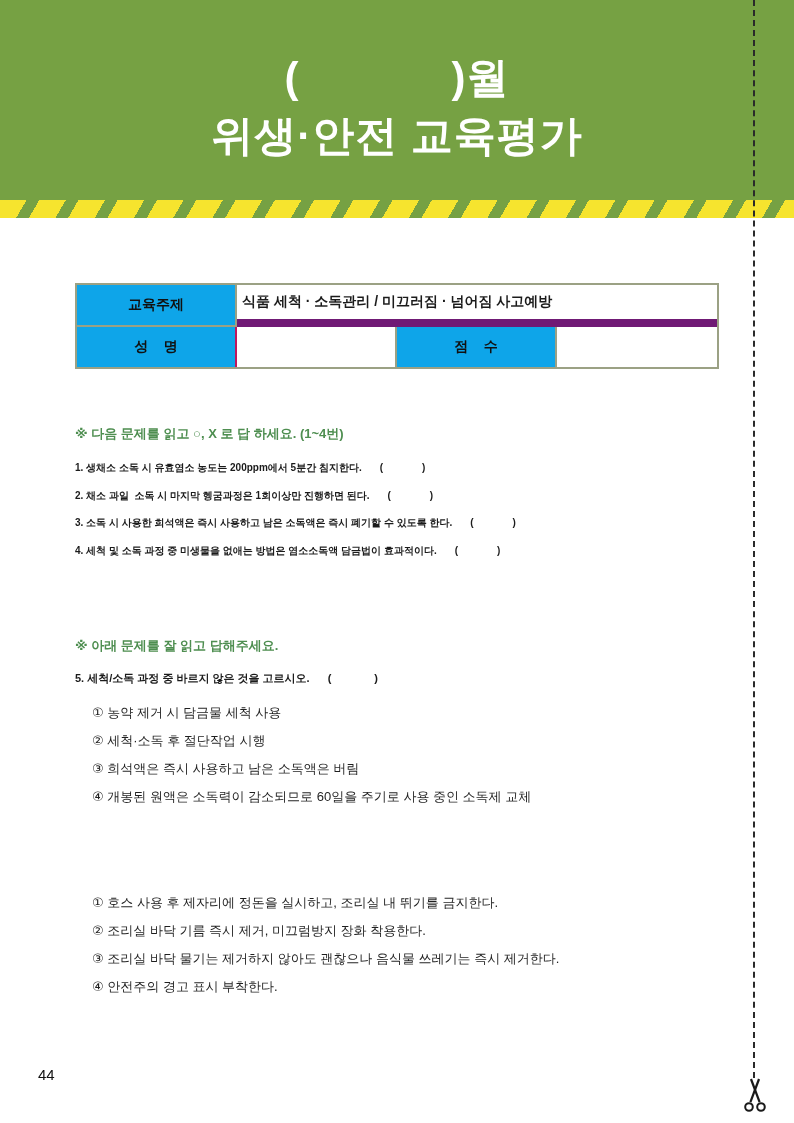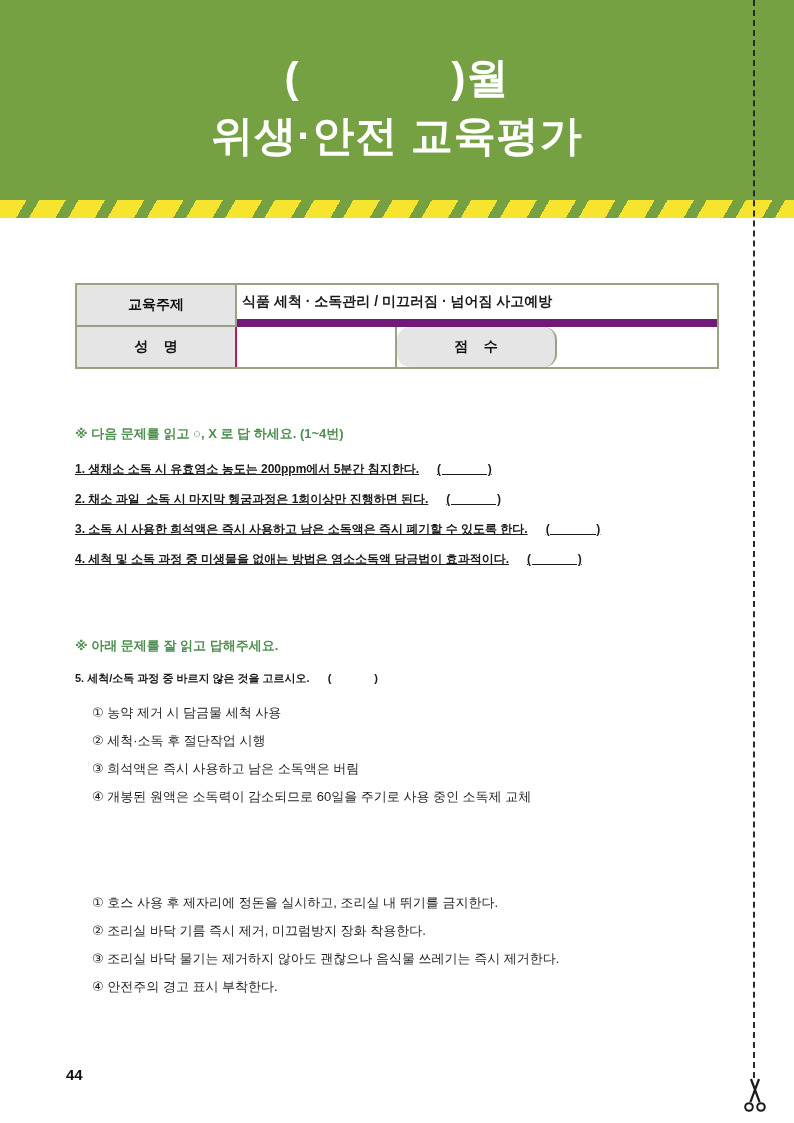--- a/index.html
+++ b/index.html
@@ -56,63 +56,63 @@
     grid-template-columns: 160px 160px 160px 160px;
     grid-template-rows: 42px 40px;
     border: 2px solid #9ba184;
     background: #ffffff;
   }
   .cell {
     display: flex; align-items: center;
     font-size: 14px;
   }
   .cell-label {
-    background: #e5e5e5;
+    background: #0ea5e9;
     justify-content: center;
     font-weight: 700;
     white-space: pre;
     color: #111;
   }
   .cell-topic-label { border-bottom: 2px solid #9ba184; border-right: 2px solid #9ba184; }
   .cell-topic-value {
     grid-column: 2 / 5;
     border-bottom: 8px solid #701a75;
     font-weight: 700;
     padding-left: 5px;
     white-space: pre;
   }
   .cell-name-label  { border-right: 2px solid #be185d; }
   .cell-name-value  { border-right: 2px solid #9ba184; background:#fff; }
-  .cell-score-label { border-right: 2px solid #9ba184; border-radius: 13px; }
+  .cell-score-label { border-right: 2px solid #9ba184; }
 
   
   .instruction {
     position: absolute; left: 75px;
     color: #4e8e50; font-weight: 700; font-size: 13px;
     white-space: pre;
   }
   .instr-1 { top: 425px; }
   .instr-2 { top: 637px; }
 
   .q-block { position: absolute; left: 75px; }
   .qb-1 { top: 462px; }
-  .q-line { font-size: 12px; font-weight: 700; margin-bottom: 15px; line-height: 1.25; white-space: pre; text-decoration: underline; }
+  .q-line { font-size: 10px; font-weight: 700; margin-bottom: 15px; line-height: 1.25; white-space: pre; }
   .q-single { position: absolute; left: 75px; font-size: 11px; font-weight: 700; white-space: pre; }
   .q5-line { top: 671px; }
   .q6-line { top: 857px; }
   .blank { white-space: pre; margin-left: 18px; font-weight: 700; }
 
   .opt-block { position: absolute; left: 92px; }
   .opts-5 { top: 705px; }
   .opts-6 { top: 895px; }
   .opt-line { font-size: 13px; font-weight: 400; margin-bottom: 11px; line-height: 1.3; white-space: pre; color:#1f1f1f; }
 
   .page-num {
     position: absolute; left: 38px; top: 1066px;
-    font-size: 15px; font-weight: 700; color: #111; margin-left: 28px;
+    font-size: 15px; font-weight: 400; color: #111;
   }
 </style>
 </head>
 <body>
 
 <div class="page">
 
   <div class="header">
     <div class="title-line">(            )월</div>
     <div class="title-line">위생·안전 교육평가</div>

